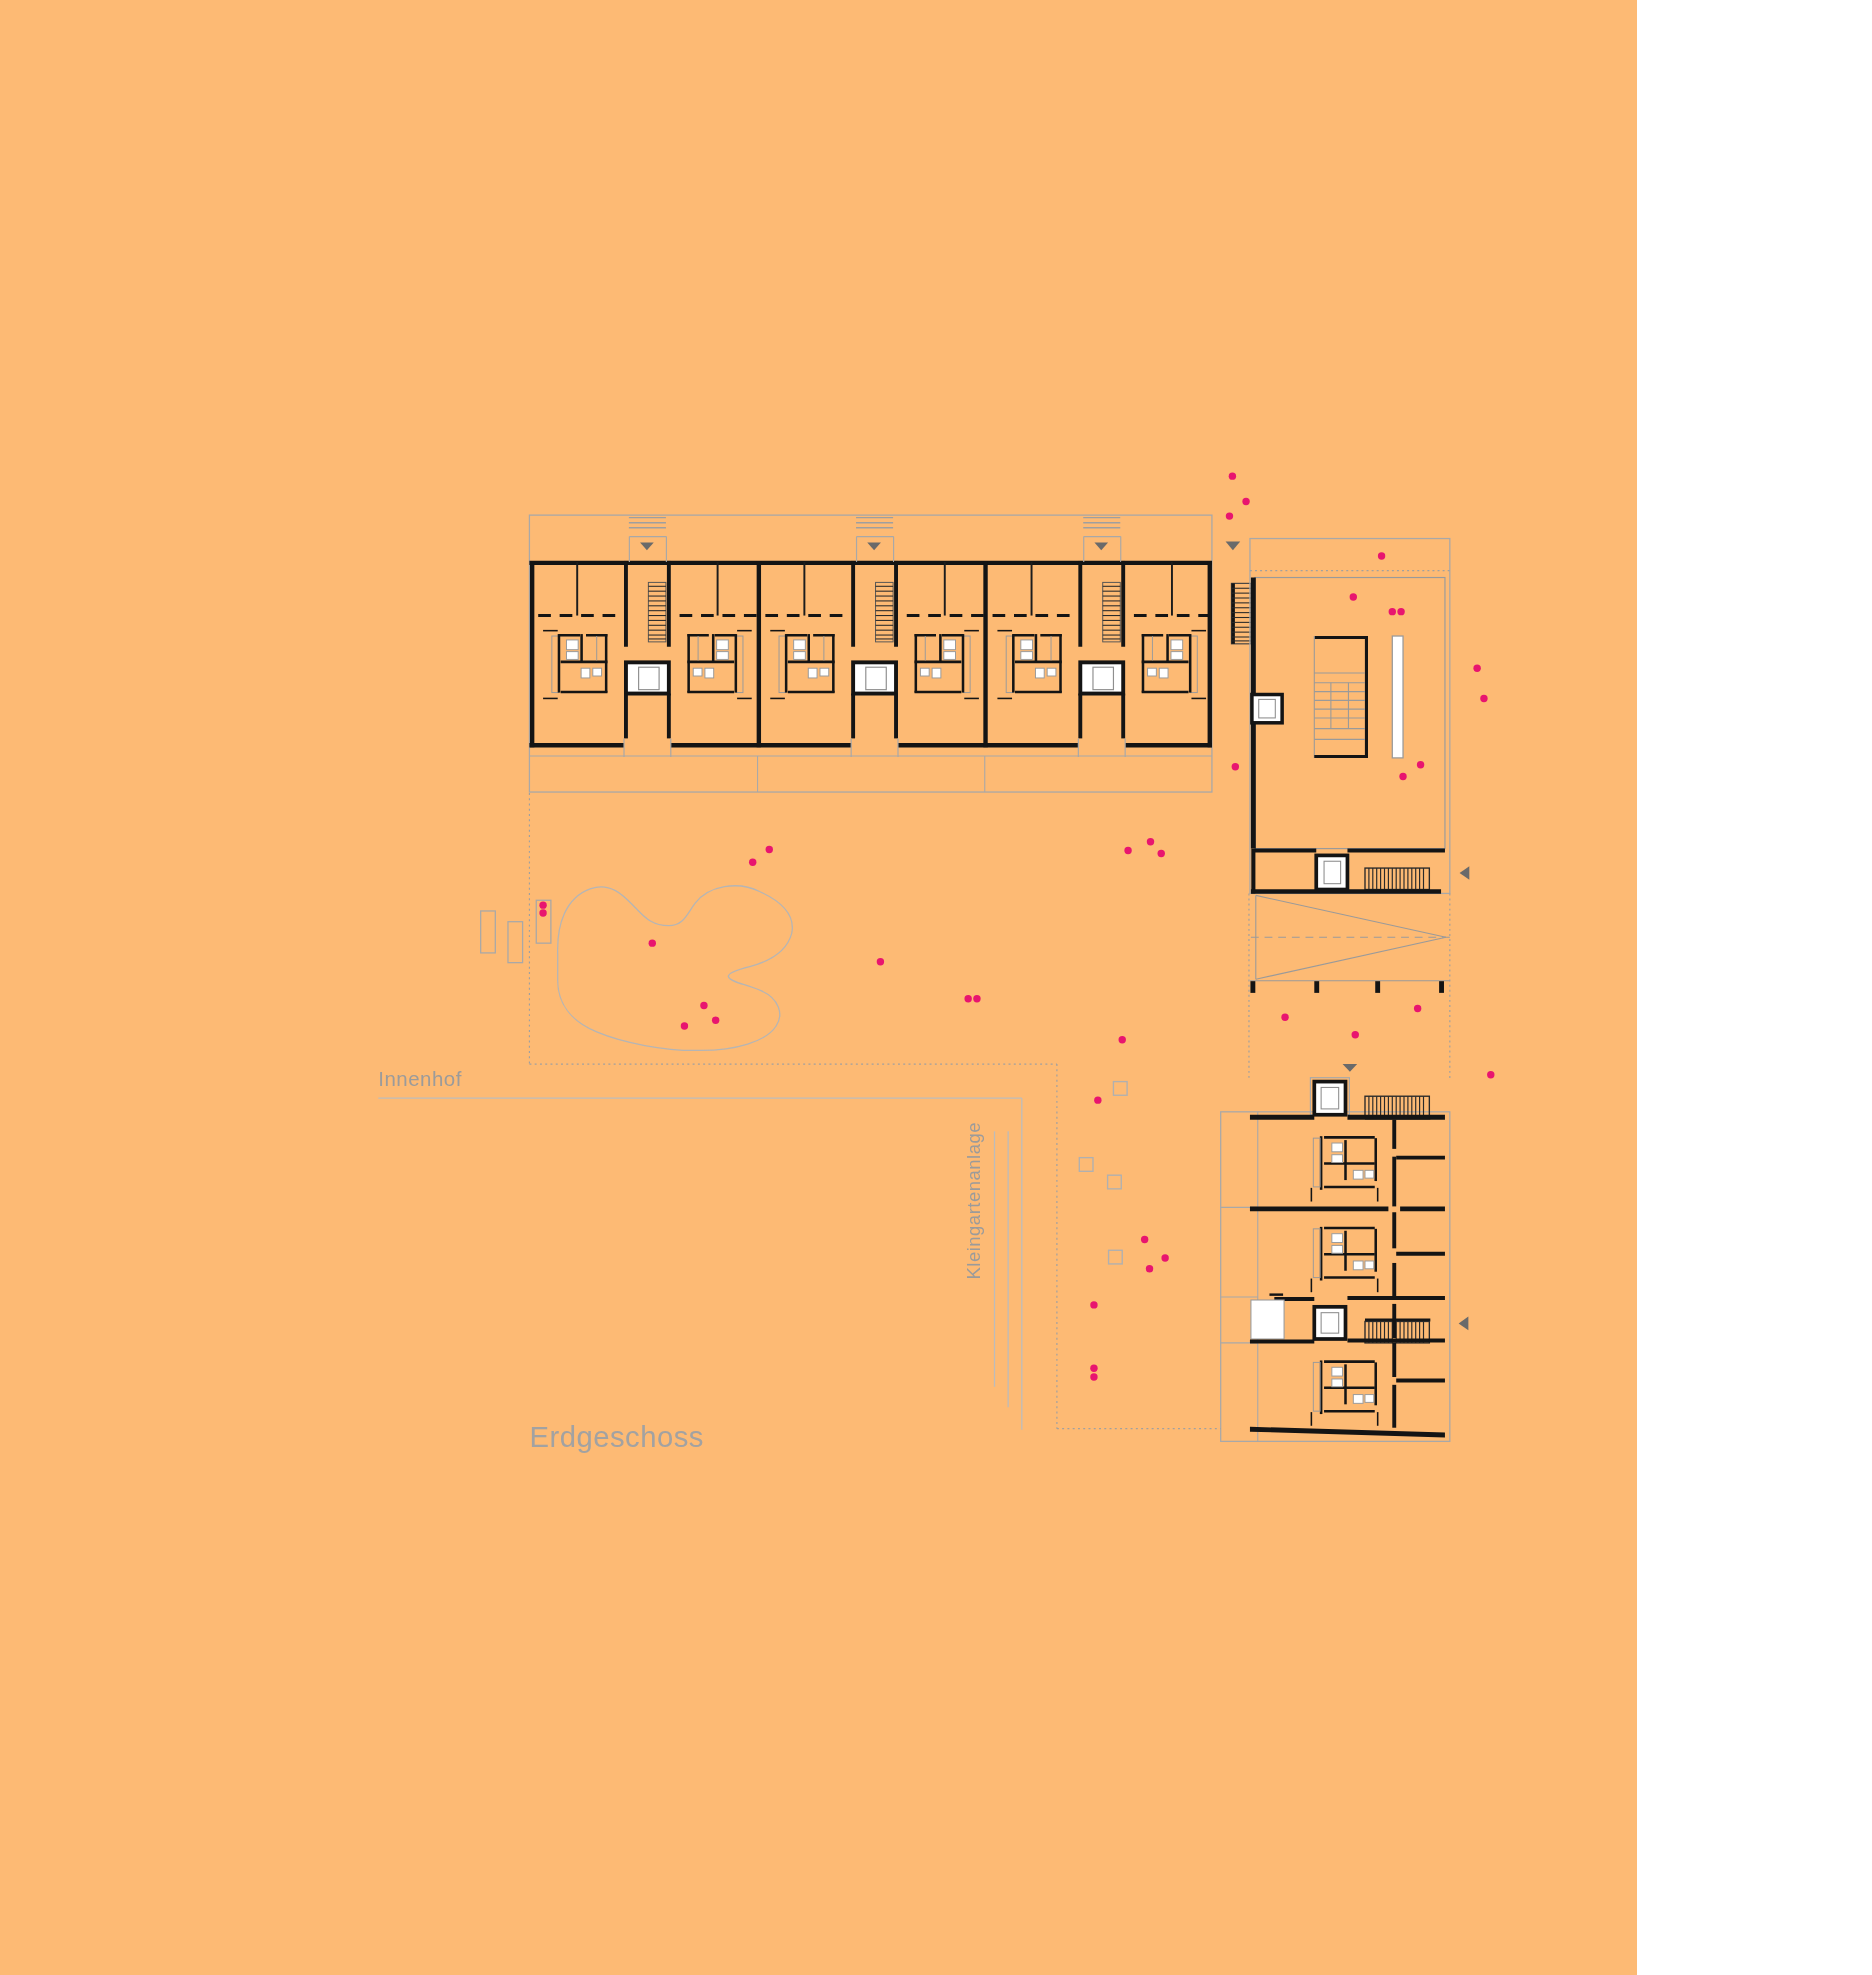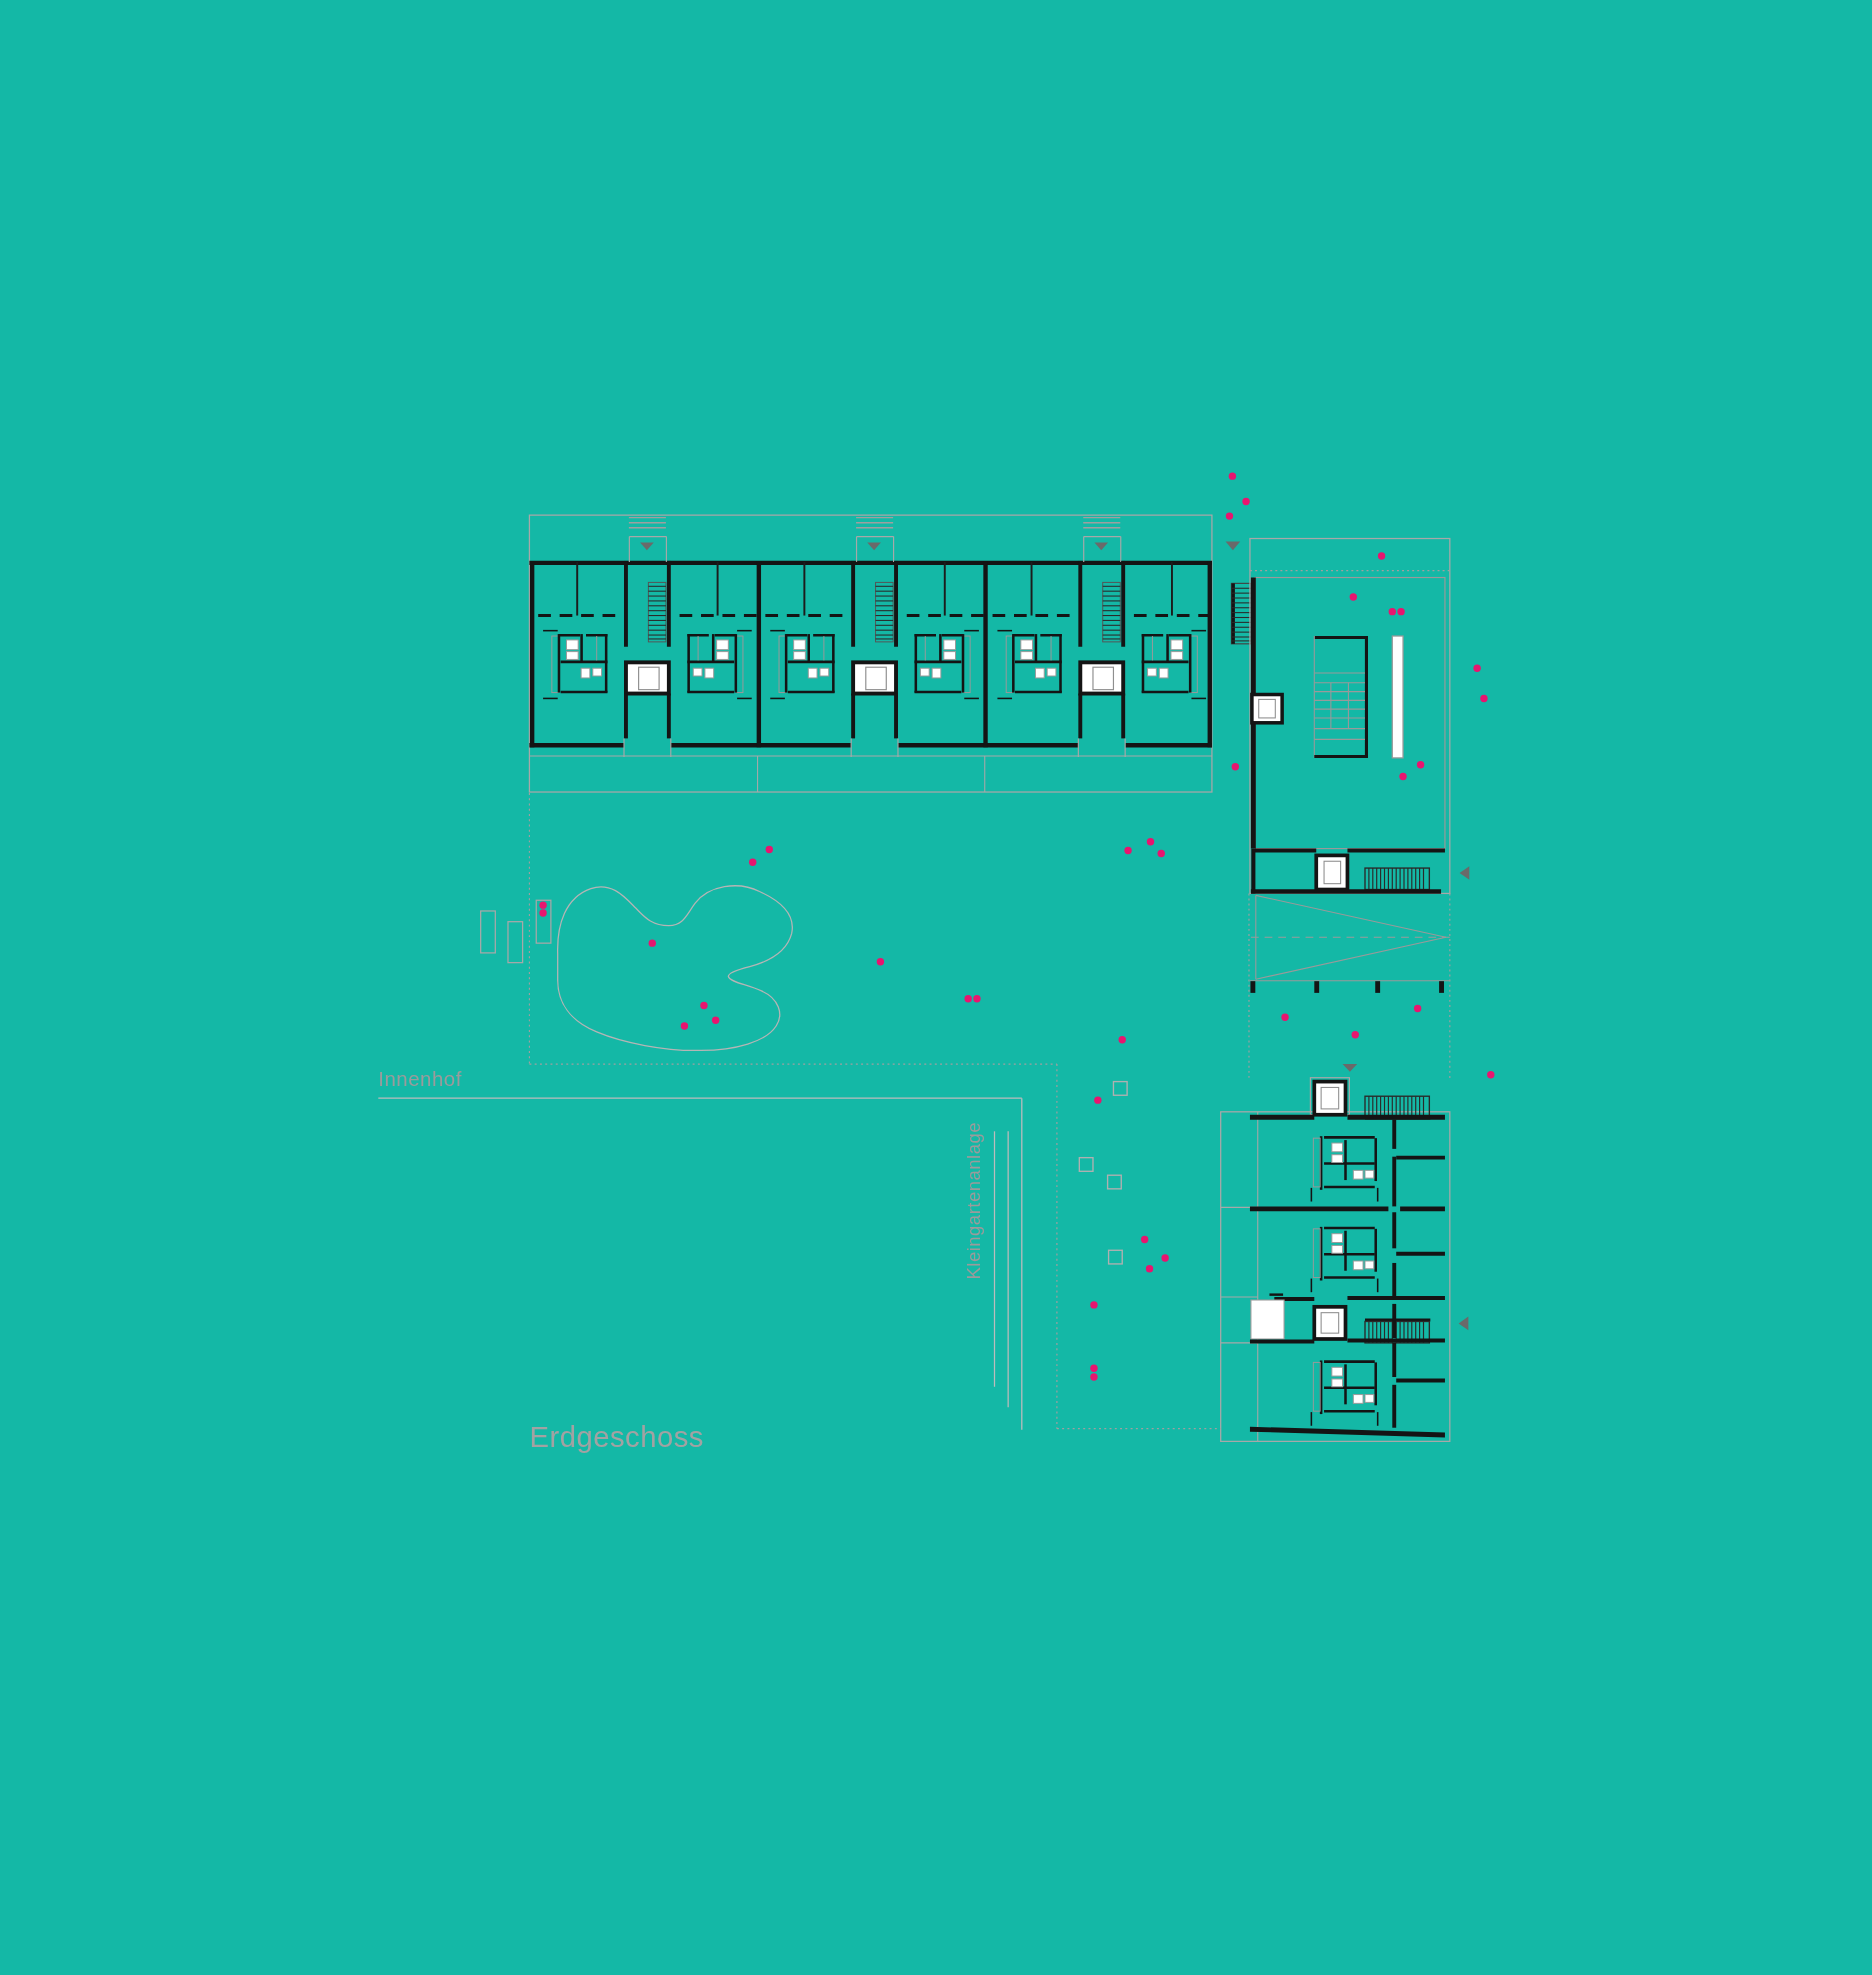--- a/index.html
+++ b/index.html
@@ -1,16 +1,16 @@
 <!DOCTYPE html>
 <html><head>
 <meta charset="utf-8">
 <style>
   html,body{margin:0;padding:0;background:#ffffff;}
-  .page{position:relative;width:1872px;height:1976px;background:#14b8a6;overflow:hidden;
+  .page{position:relative;width:1637px;height:1976px;background:#fdba74;overflow:hidden;
         font-family:"Liberation Sans", sans-serif;}
   svg{display:block}
   .lbl{fill:#9b9b9b;}
   .lbl-big{fill:#a2a2a2;}
 </style>
 </head>
 <body>
 
 <div class="page">
 <svg id="plan" width="1872" height="1976" viewBox="0 0 1920 2026" xmlns="http://www.w3.org/2000/svg" xmlns:xlink="http://www.w3.org/1999/xlink">

